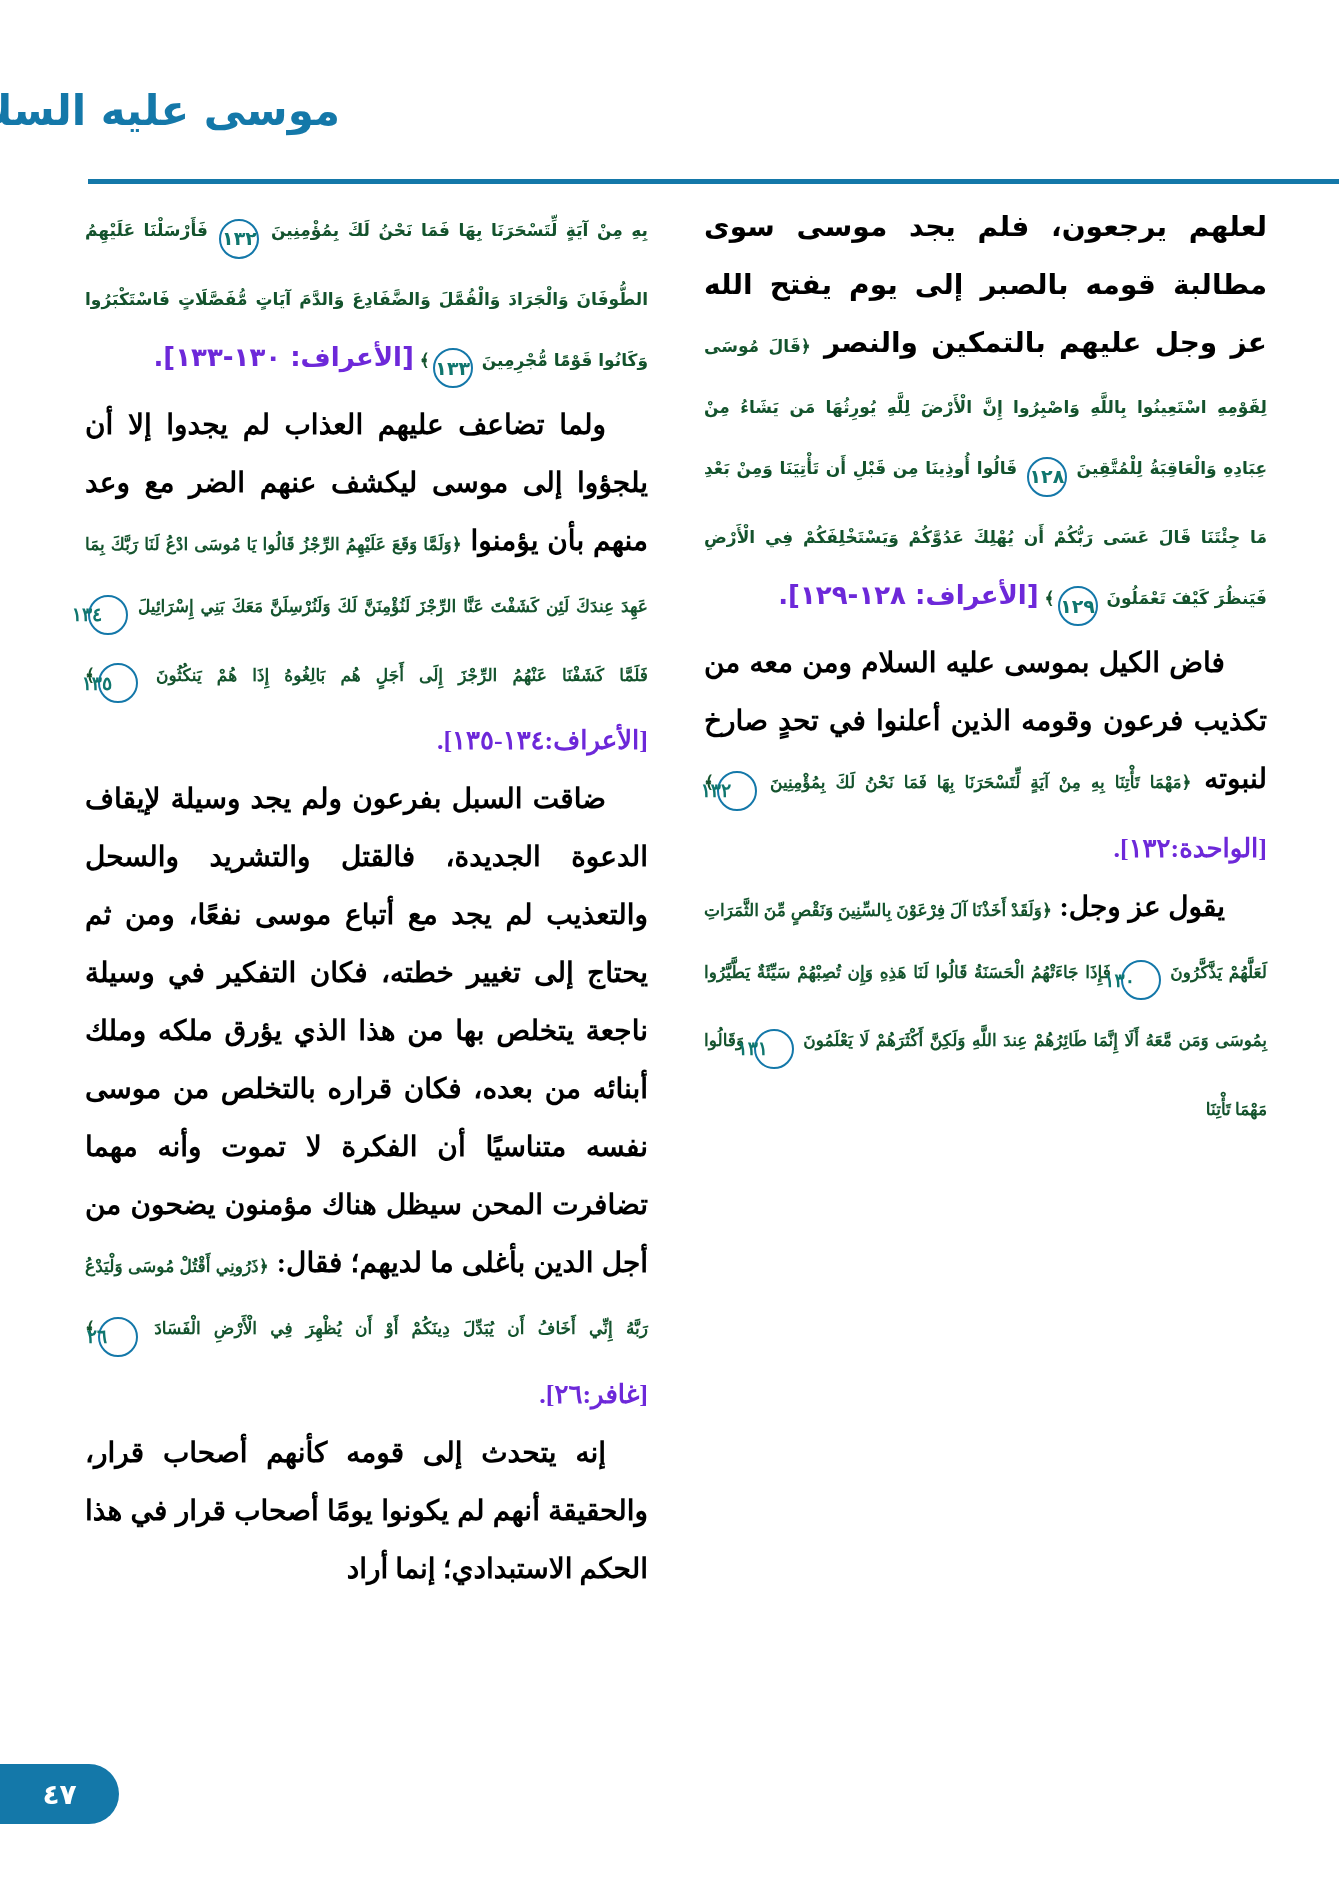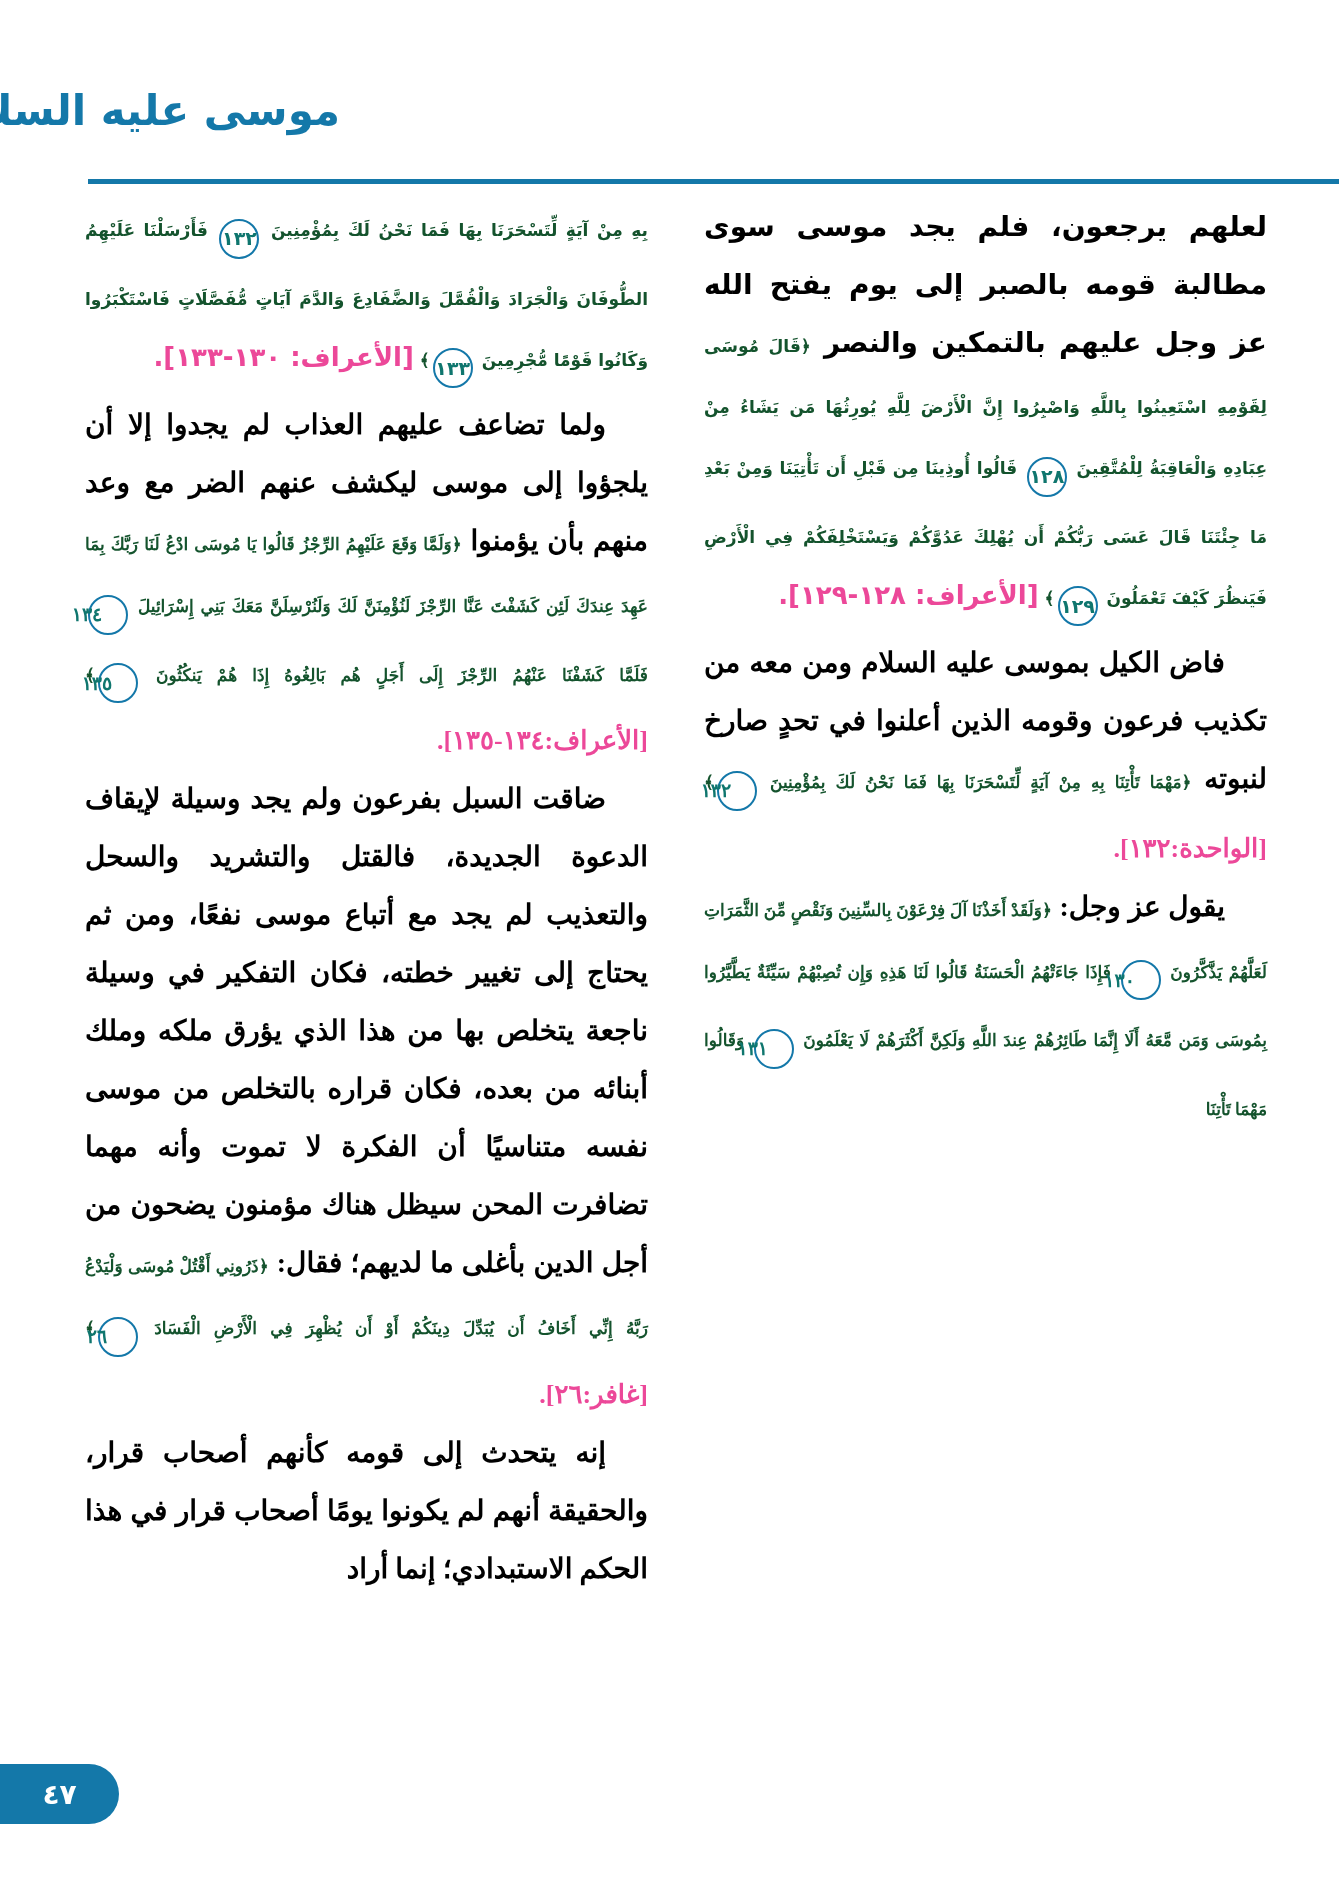--- a/index.html
+++ b/index.html
@@ -41,21 +41,21 @@
     font-size:28px;
     font-weight:bold;
     line-height:58px;
   }
   .column-right { right:72px; }
   .column-left  { left:85px;  }
   .para { margin:0; padding:0; }
   .para.indent { text-indent:42px;font-family:Liberation Serif, serif; }
   .body  { color:#000000; }
   .quran { color:#14532d; font-size:17px; }
-  .ref   { color:#ec4899; font-size:26px; }
+  .ref   { color:#6d28d9; font-size:26px; }
   .aya {
     display:inline-flex;
     align-items:center;
     justify-content:center;
     width:36px; height:36px;
     border:2px solid #1478A9;
     border-radius:50%;
     box-shadow:0 0 0 1px #ffffff inset;
     color:#0f766e;
     font-size:19px;

